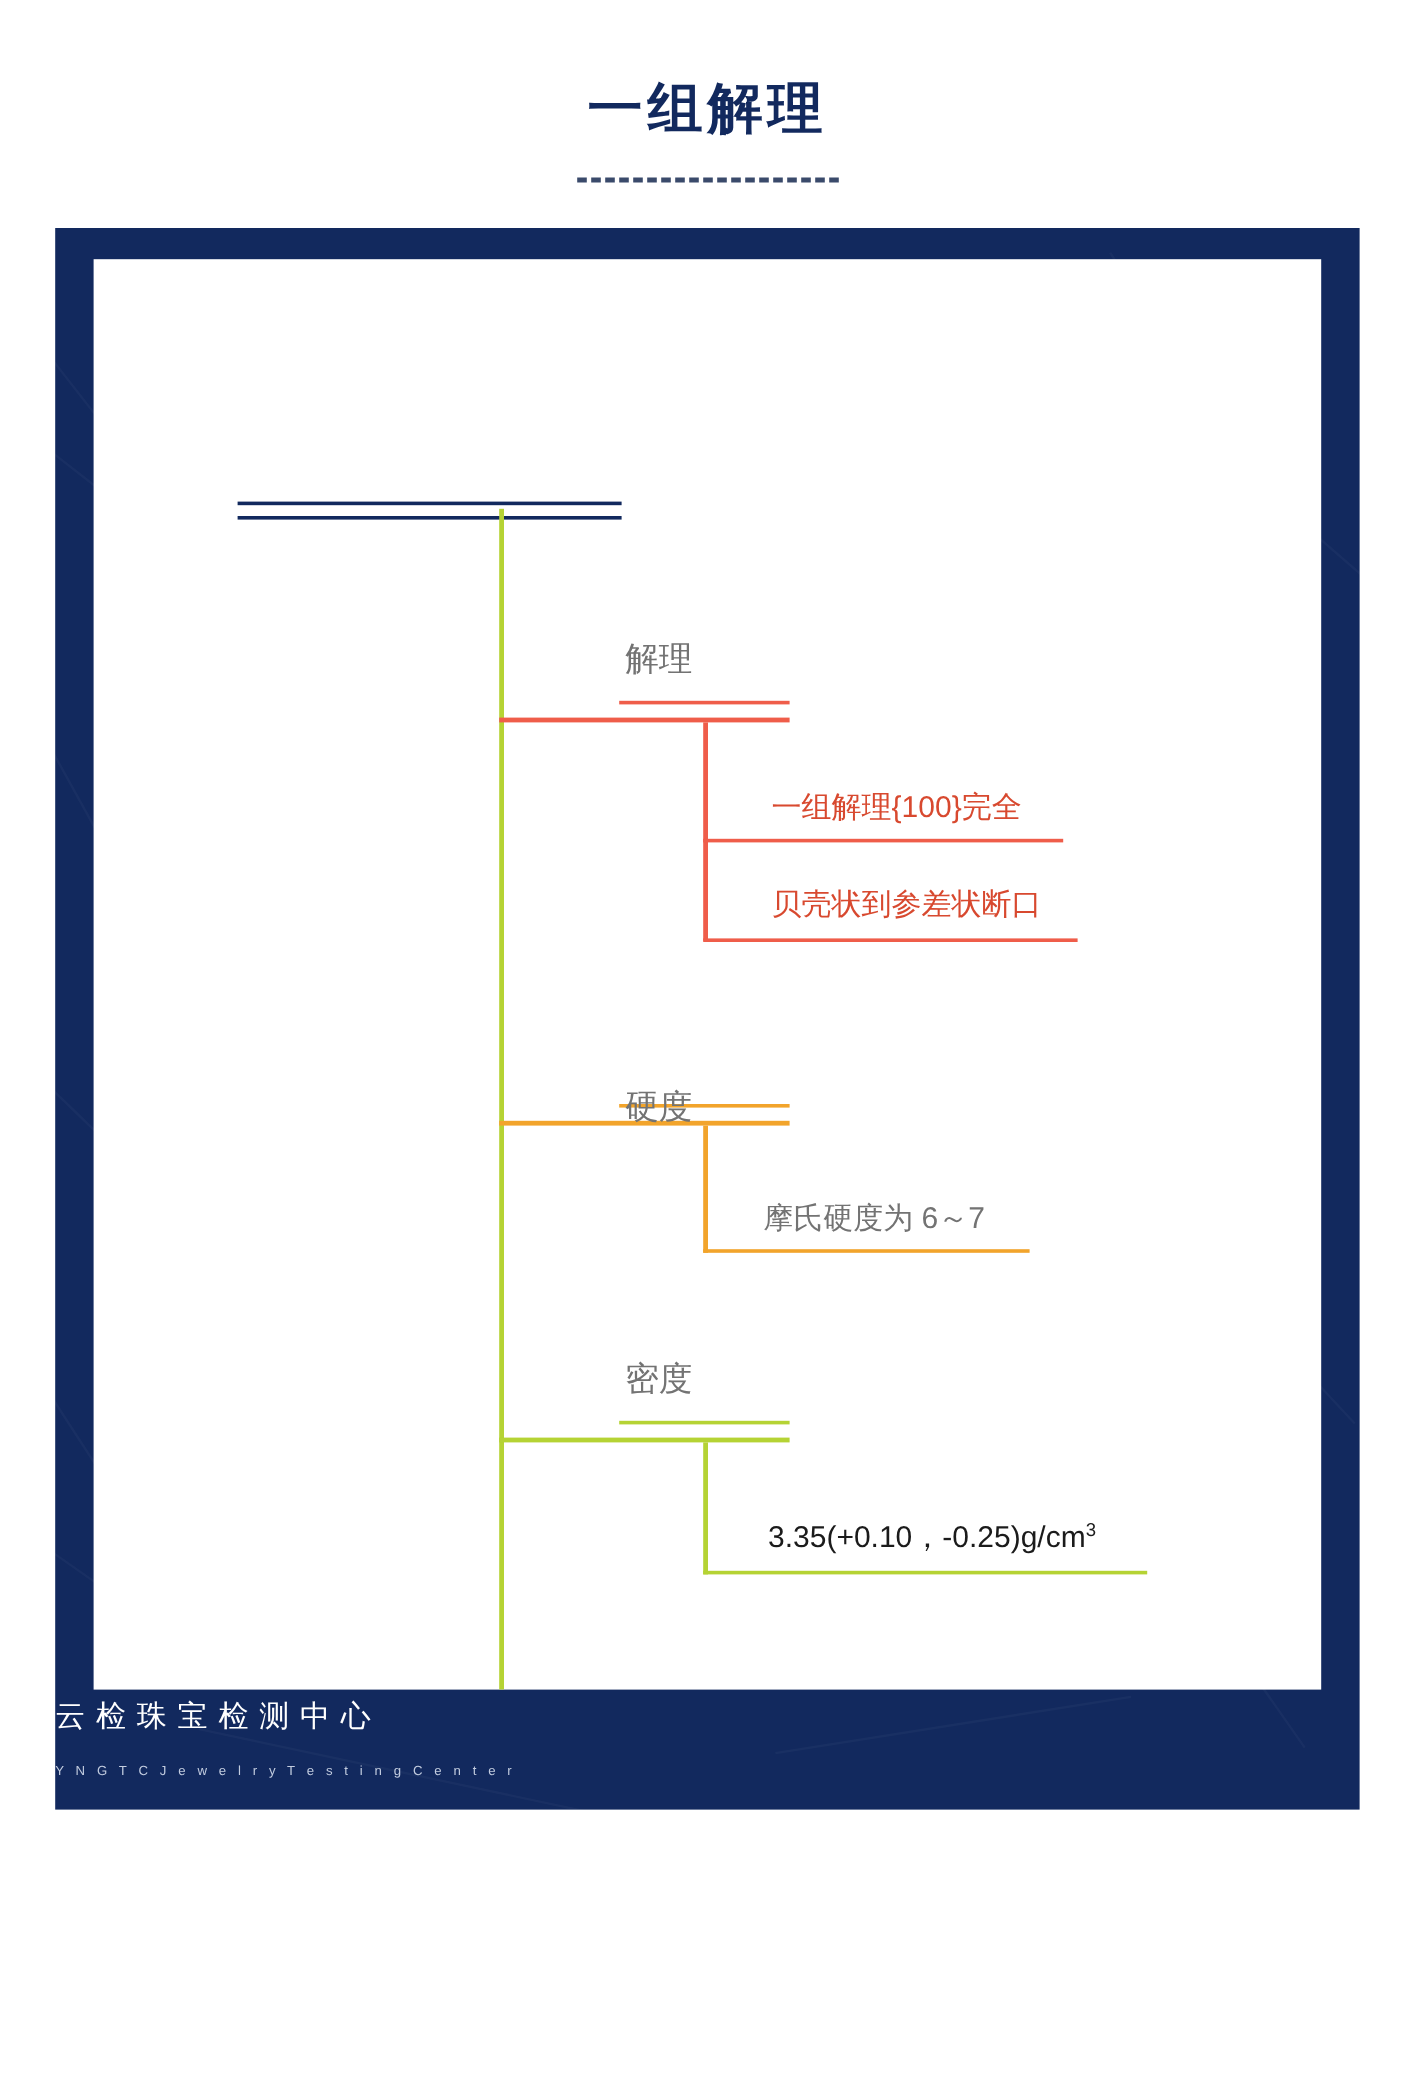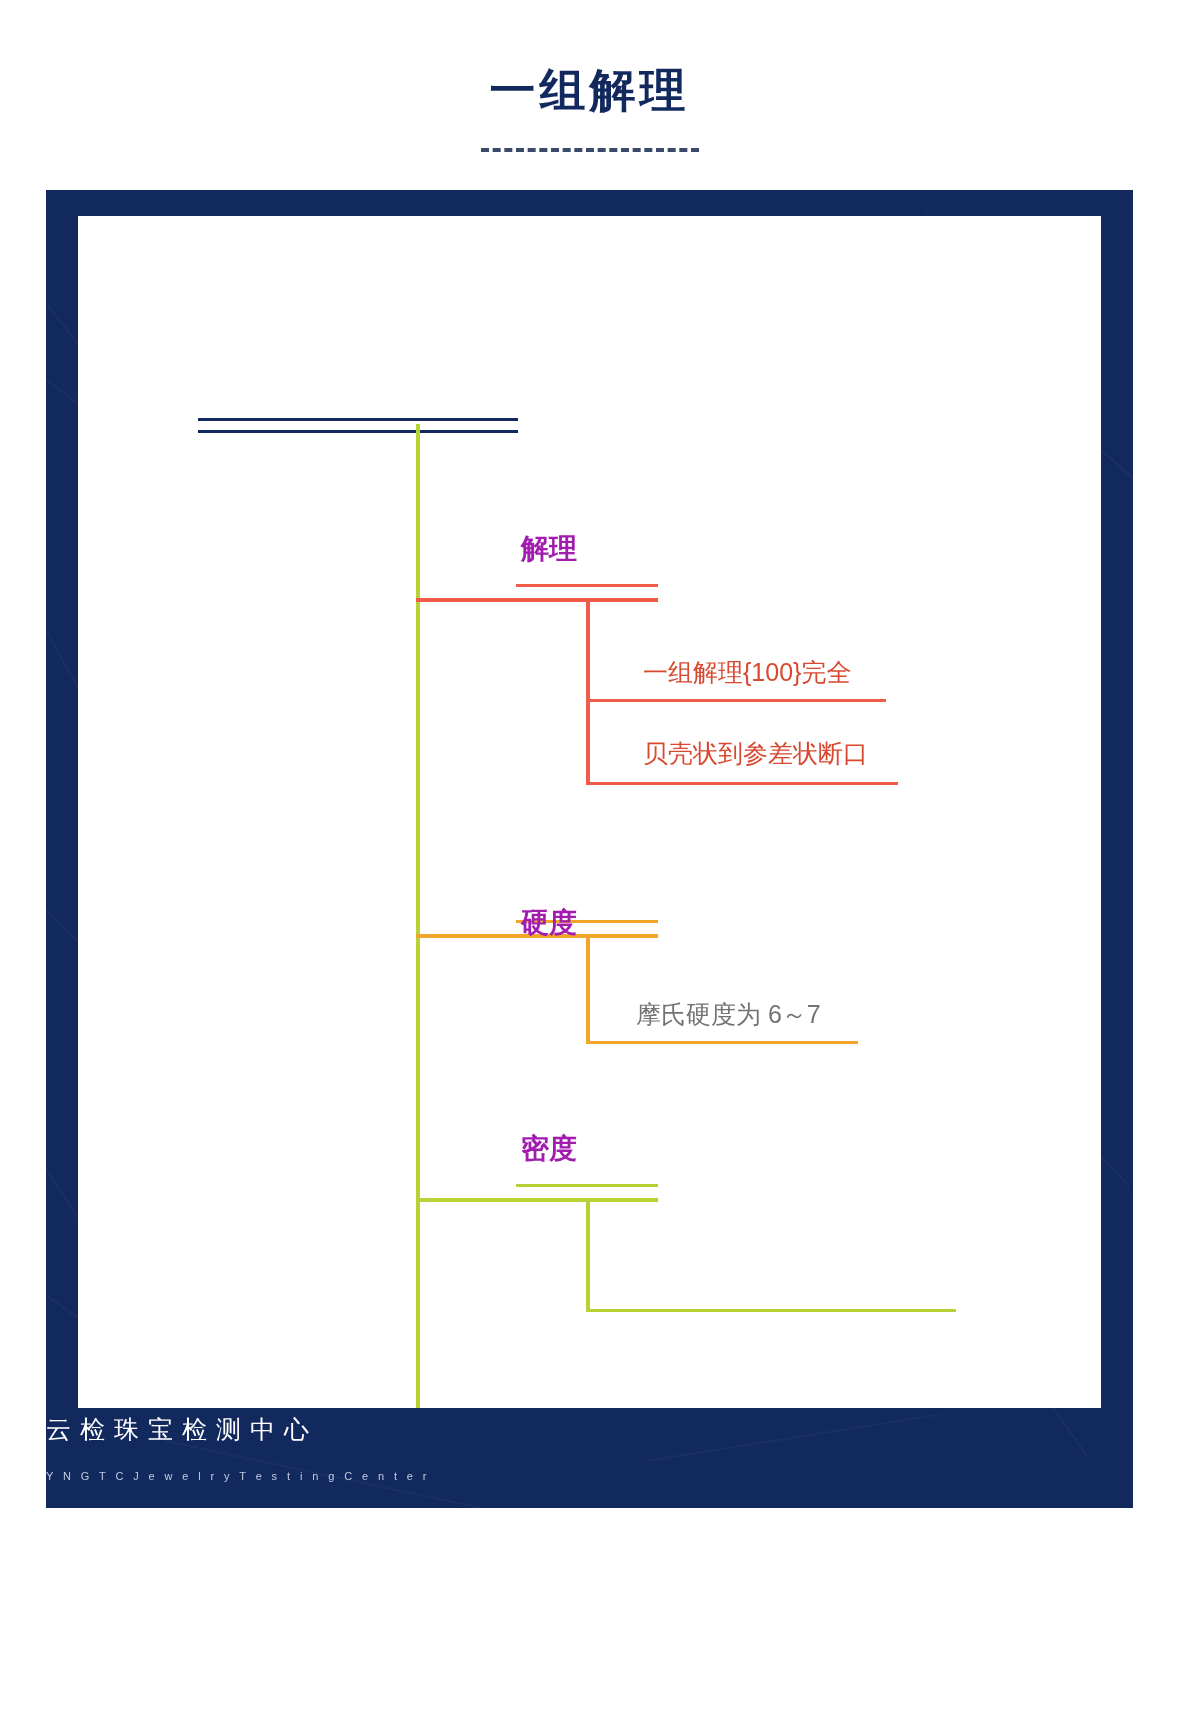--- a/index.html
+++ b/index.html
@@ -141,22 +141,22 @@
     top: 208px;
     width: 4px;
     height: 1000px;
     background: #b5d334;
   }
 
   
   .node-label {
     position: absolute;
     font-size: 28px;
-    font-weight: bold;
-    color: #a21caf;
+    font-weight: normal;
+    color: #737373;
     white-space: nowrap;
   }
   .leaf-label {
     position: absolute;
     font-size: 25px;
     font-weight: normal;
     white-space: nowrap;
   }
   .leaf-label.plain {
     font-weight: normal;
@@ -214,20 +214,23 @@
     <div class="ln" style="left:508px; top:722px; width:4px; height:106px; background:#f2a42b;"></div>
     <div class="ln" style="left:508px; top:825px; width:272px; height:3px; background:#f2a42b;"></div>
     <div class="leaf-label" style="left:558px; top:782px; color:#737373;">摩氏硬度为 6～7</div>
 
     <div class="ln" style="left:338px; top:982px; width:242px; height:4px; background:#b5d334;"></div>
     <div class="ln" style="left:438px; top:968px; width:142px; height:3px; background:#b5d334;"></div>
     <div class="node-label" style="left:443px; top:914px;">密度</div>
 
     <div class="ln" style="left:508px; top:986px; width:4px; height:110px; background:#b5d334;"></div>
     <div class="ln" style="left:508px; top:1093px; width:370px; height:3px; background:#b5d334;"></div>
+    <div class="leaf-label plain" style="left:562px; top:1048px;">
+      <span>3.35(+0.10，-0.25)g/cm</span><sup class="u">3</sup>
+    </div>
 
   </div>
 
   <div class="brand">
     <div class="brand-cn">云检珠宝检测中心</div>
     <div class="brand-en">Y N G T C   J e w e l r y   T e s t i n g   C e n t e r</div>
   </div>
 
 </div>
 

